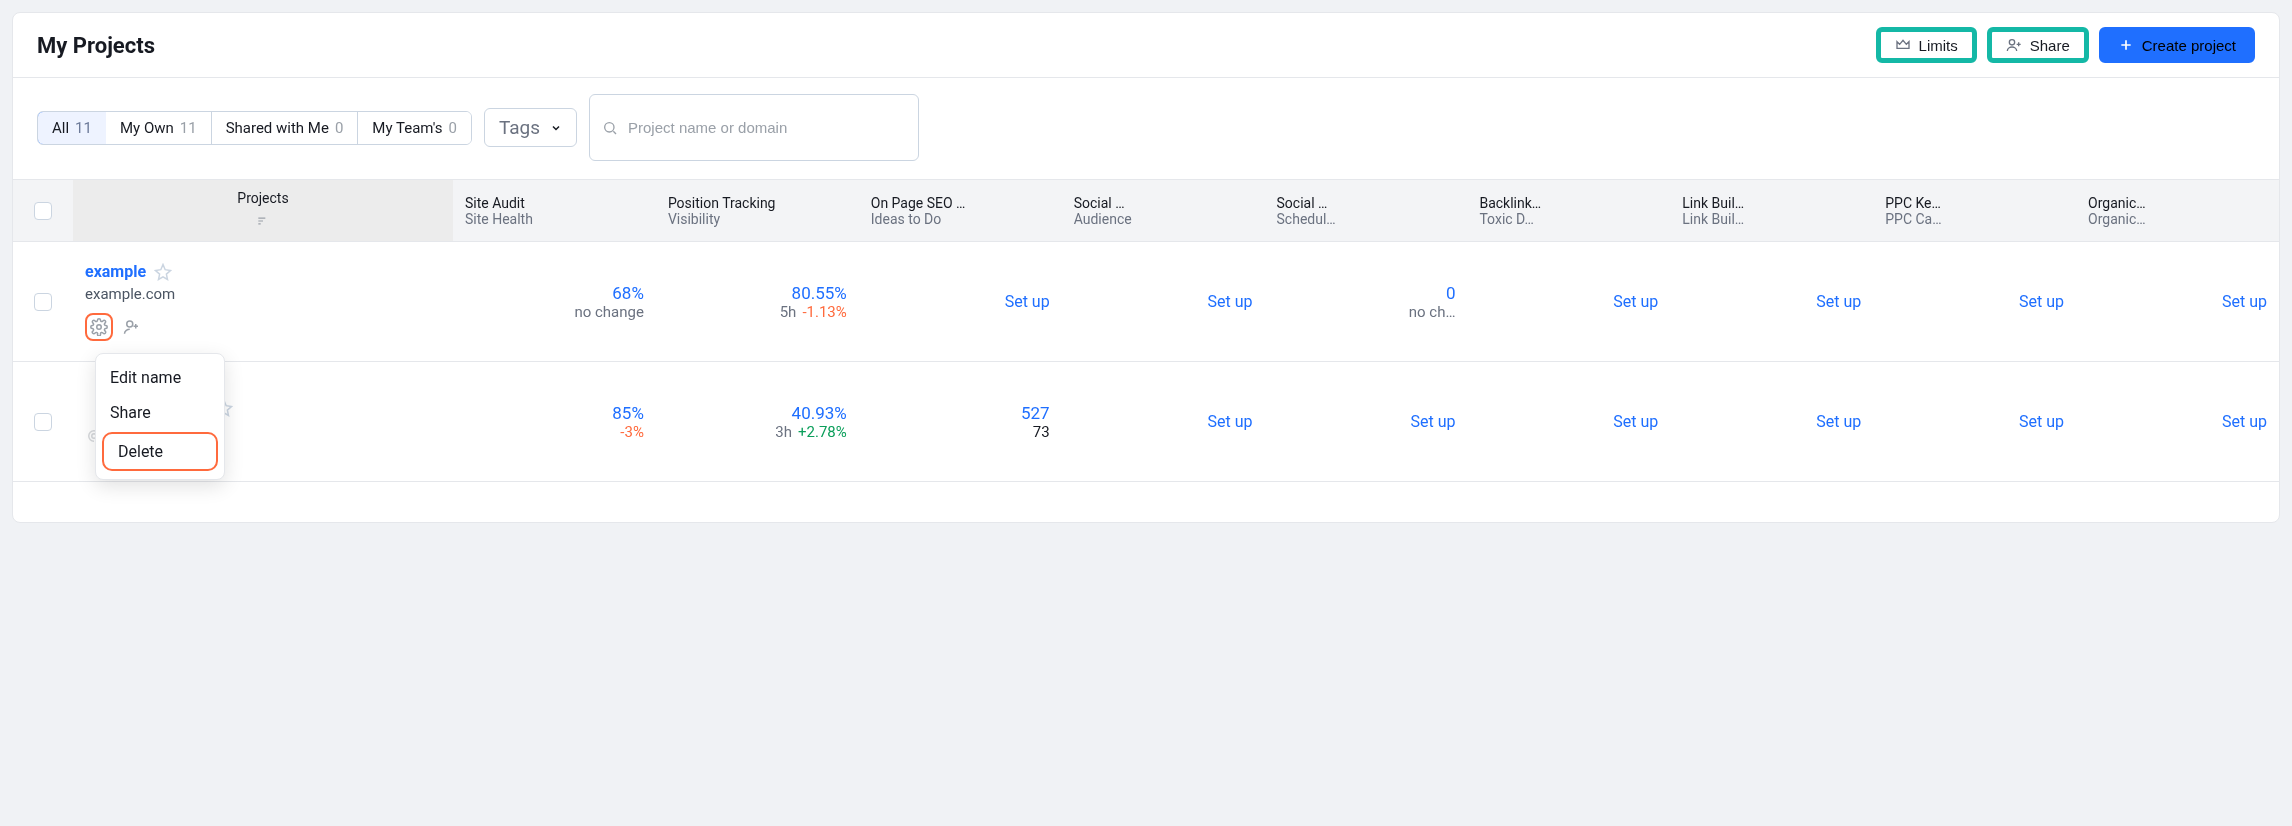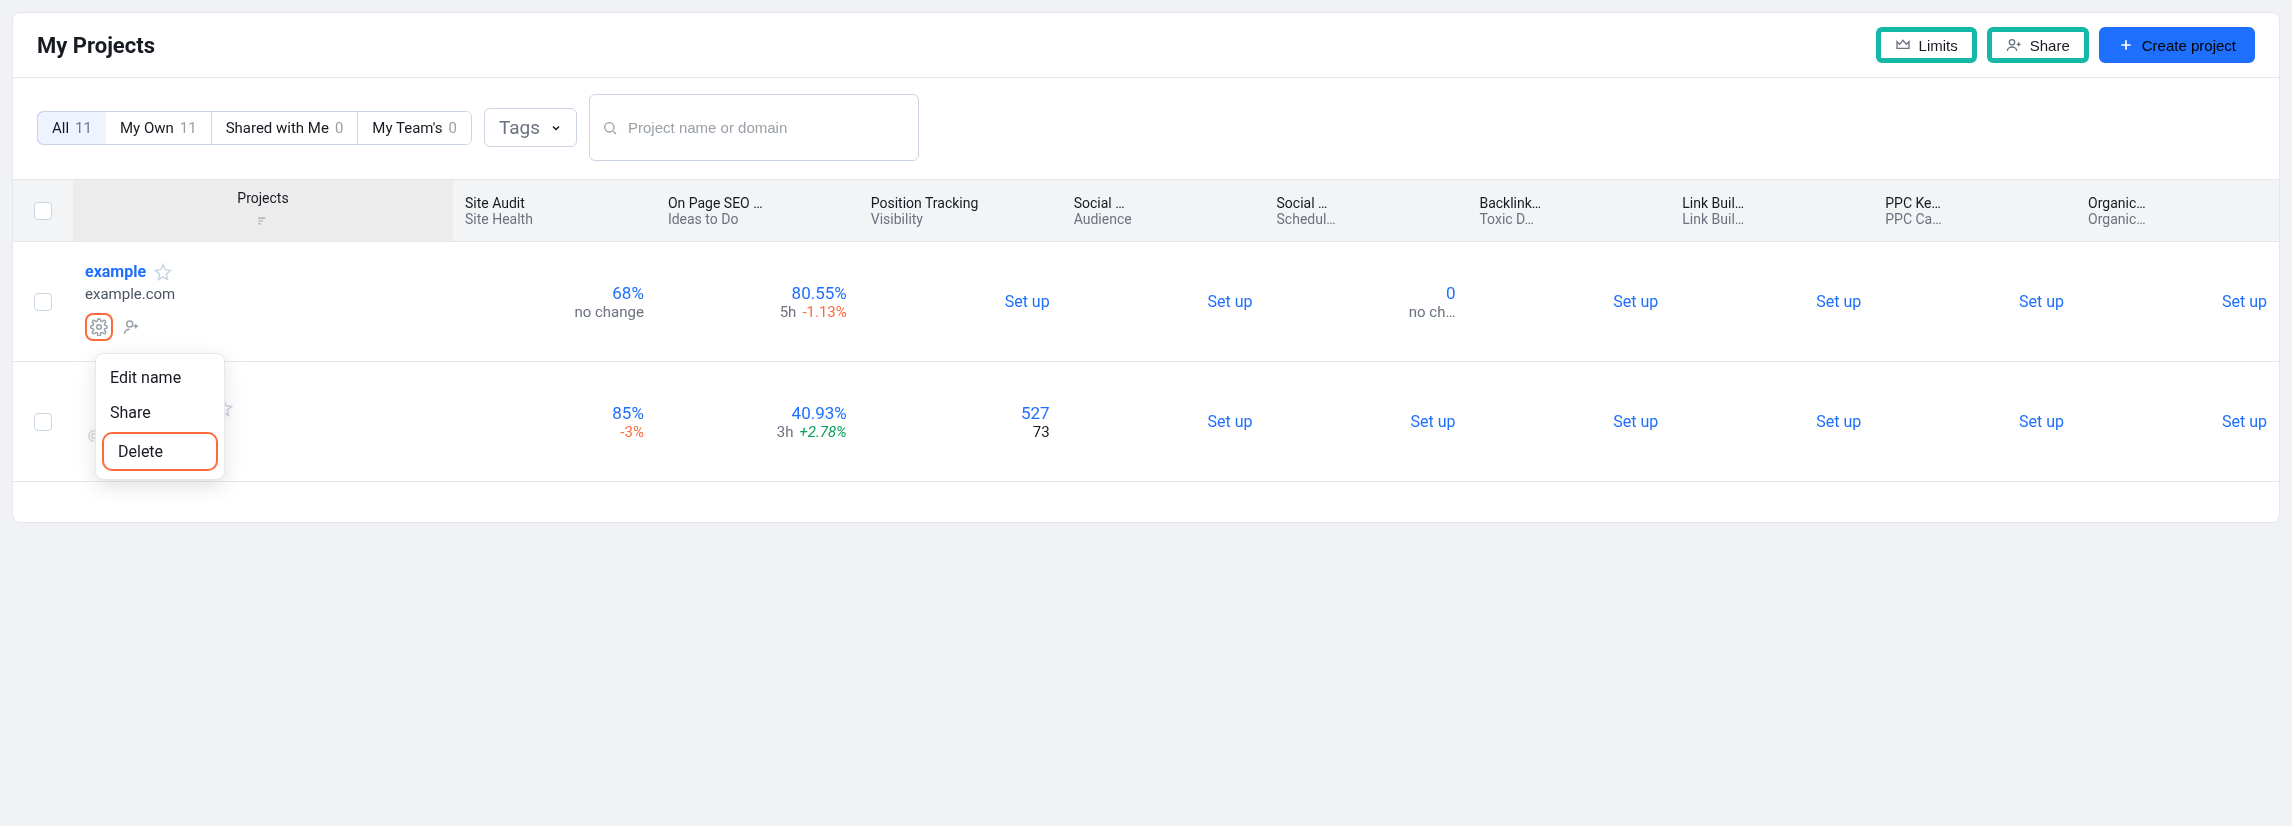--- a/index.html
+++ b/index.html
@@ -154,21 +154,21 @@
   .icon-row { display: flex; gap: 10px; margin-top: 10px; align-items: center; }
   .gear-wrap {
     width: 28px; height: 28px; border: 2px solid #ff6a3d; border-radius: 8px;
     display: inline-flex; align-items: center; justify-content: center;
   }
   .numcell { align-items: flex-end; text-align: right; }
   .big-blue { color: #1f6fff; font-size: 17px; }
   .big-dark { color: #171a22; font-size: 17px; }
   .sub { color: #6b7280; font-size: 15px; }
   .neg { color: #ff6a3d; }
-  .pos { color: #0a9e5a; font-style: italic; }
+  .pos { color: #0a9e5a; }
   .setup { color: #1f6fff; font-size: 16px; text-align: right; cursor: pointer; }
   .popover {
     position: absolute;
     left: 82px; top: 100%;
     margin-top: -8px;
     background: #fff;
     border: 1px solid #e5e7eb;
     border-radius: 8px;
     box-shadow: 0 6px 20px rgba(0,0,0,0.12);
     width: 130px;
@@ -276,26 +276,26 @@
           <svg width="14" height="14" viewBox="0 0 24 24" fill="none" stroke="#9aa0a8" stroke-width="2">
               <path d="M4 7h12M4 12h8M4 17h4"></path>
             </svg>
         </span>
       </div>
       <div class="th">
         <span class="line1">Site Audit</span>
         <span class="line2">Site Health</span>
       </div>
       <div class="th">
+        <span class="line1">Position Tracking</span>
+        <span class="line2">Visibility</span>
+      </div>
+      <div class="th">
         <span class="line1">On Page SEO …</span>
         <span class="line2">Ideas to Do</span>
-      </div>
-      <div class="th">
-        <span class="line1">Position Tracking</span>
-        <span class="line2">Visibility</span>
       </div>
       <div class="th">
         <span class="line1">Social …</span>
         <span class="line2">Audience</span>
       </div>
       <div class="th">
         <span class="line1">Social …</span>
         <span class="line2">Schedul…</span>
       </div>
       <div class="th">

